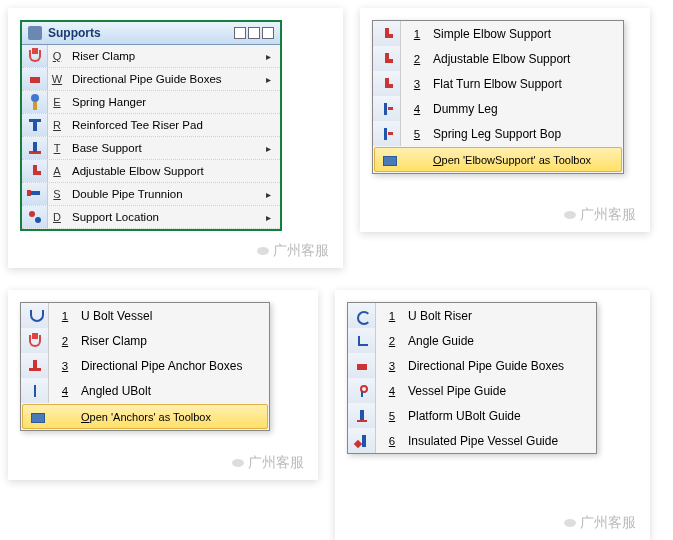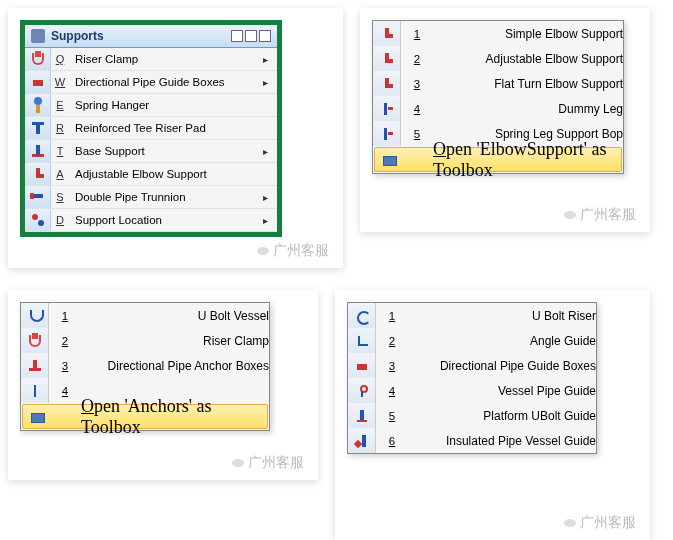--- a/index.html
+++ b/index.html
@@ -25,21 +25,21 @@
       display: inline-block;
       width: 12px; height: 8px;
       background: #ddd;
       border-radius: 50%;
       margin-right: 4px;
       vertical-align: middle;
     }
 
     
     .supports-panel {
-      border: 5px solid #15803d;
+      border: 2px solid #15803d;
     }
     .supports-header {
       background: linear-gradient(#eaf3fb, #c6ddf2);
       border-bottom: 1px solid #7a96b8;
       padding: 4px 6px;
       display: flex;
       align-items: center;
     }
     .supports-header .stamp {
       width: 14px; height: 14px;
@@ -121,40 +121,38 @@
       width: 20px;
       text-align: center;
       text-decoration: underline;
       font-size: 11.5px;
       margin-left: 6px;
     }
     .sub-label {
       flex: 1;
       padding-left: 6px;
       font-size: 12px;
-      text-align: right;
     }
     .toolbox-row {
       height: 25px;
       display: flex;
       align-items: center;
       background: linear-gradient(#fff0b0, #ffe068);
       border: 1px solid #e0b040;
       border-radius: 2px;
       margin: 1px;
     }
     .toolbox-row .sub-icon-gutter {
       background: transparent;
       border-right: none;
     }
     .toolbox-label {
       flex: 1;
       padding-left: 30px;
-      font-size: 18px;
-      font-family: Liberation Serif, serif;
+      font-size: 11px;
     }
     .toolbox-under { text-decoration: underline; }
 
     
     .ico {
       width: 16px; height: 16px;
       position: relative;
     }
     .ico-clamp::before {
       content:""; position:absolute; inset:2px; border:2px solid #d44; border-top:none; border-radius:0 0 8px 8px;
@@ -407,20 +405,21 @@
           <div class="ico ico-anchor"></div>
         </div>
         <div class="sub-num">3</div>
         <div class="sub-label">Directional Pipe Anchor Boxes</div>
       </div>
       <div class="sub-item">
         <div class="sub-icon-gutter">
           <div class="ico ico-angled"></div>
         </div>
         <div class="sub-num">4</div>
+        <div class="sub-label">Angled UBolt</div>
       </div>
       <div class="toolbox-row">
         <div class="sub-icon-gutter">
           <div class="ico ico-folder"></div>
         </div>
         <div class="toolbox-label"><span class="toolbox-under">O</span>pen 'Anchors' as Toolbox</div>
       </div>
     </div>
   <div class="watermark" style="right:14px; bottom:8px;">
     <span class="wm-icon"></span><span>广州客服</span>

